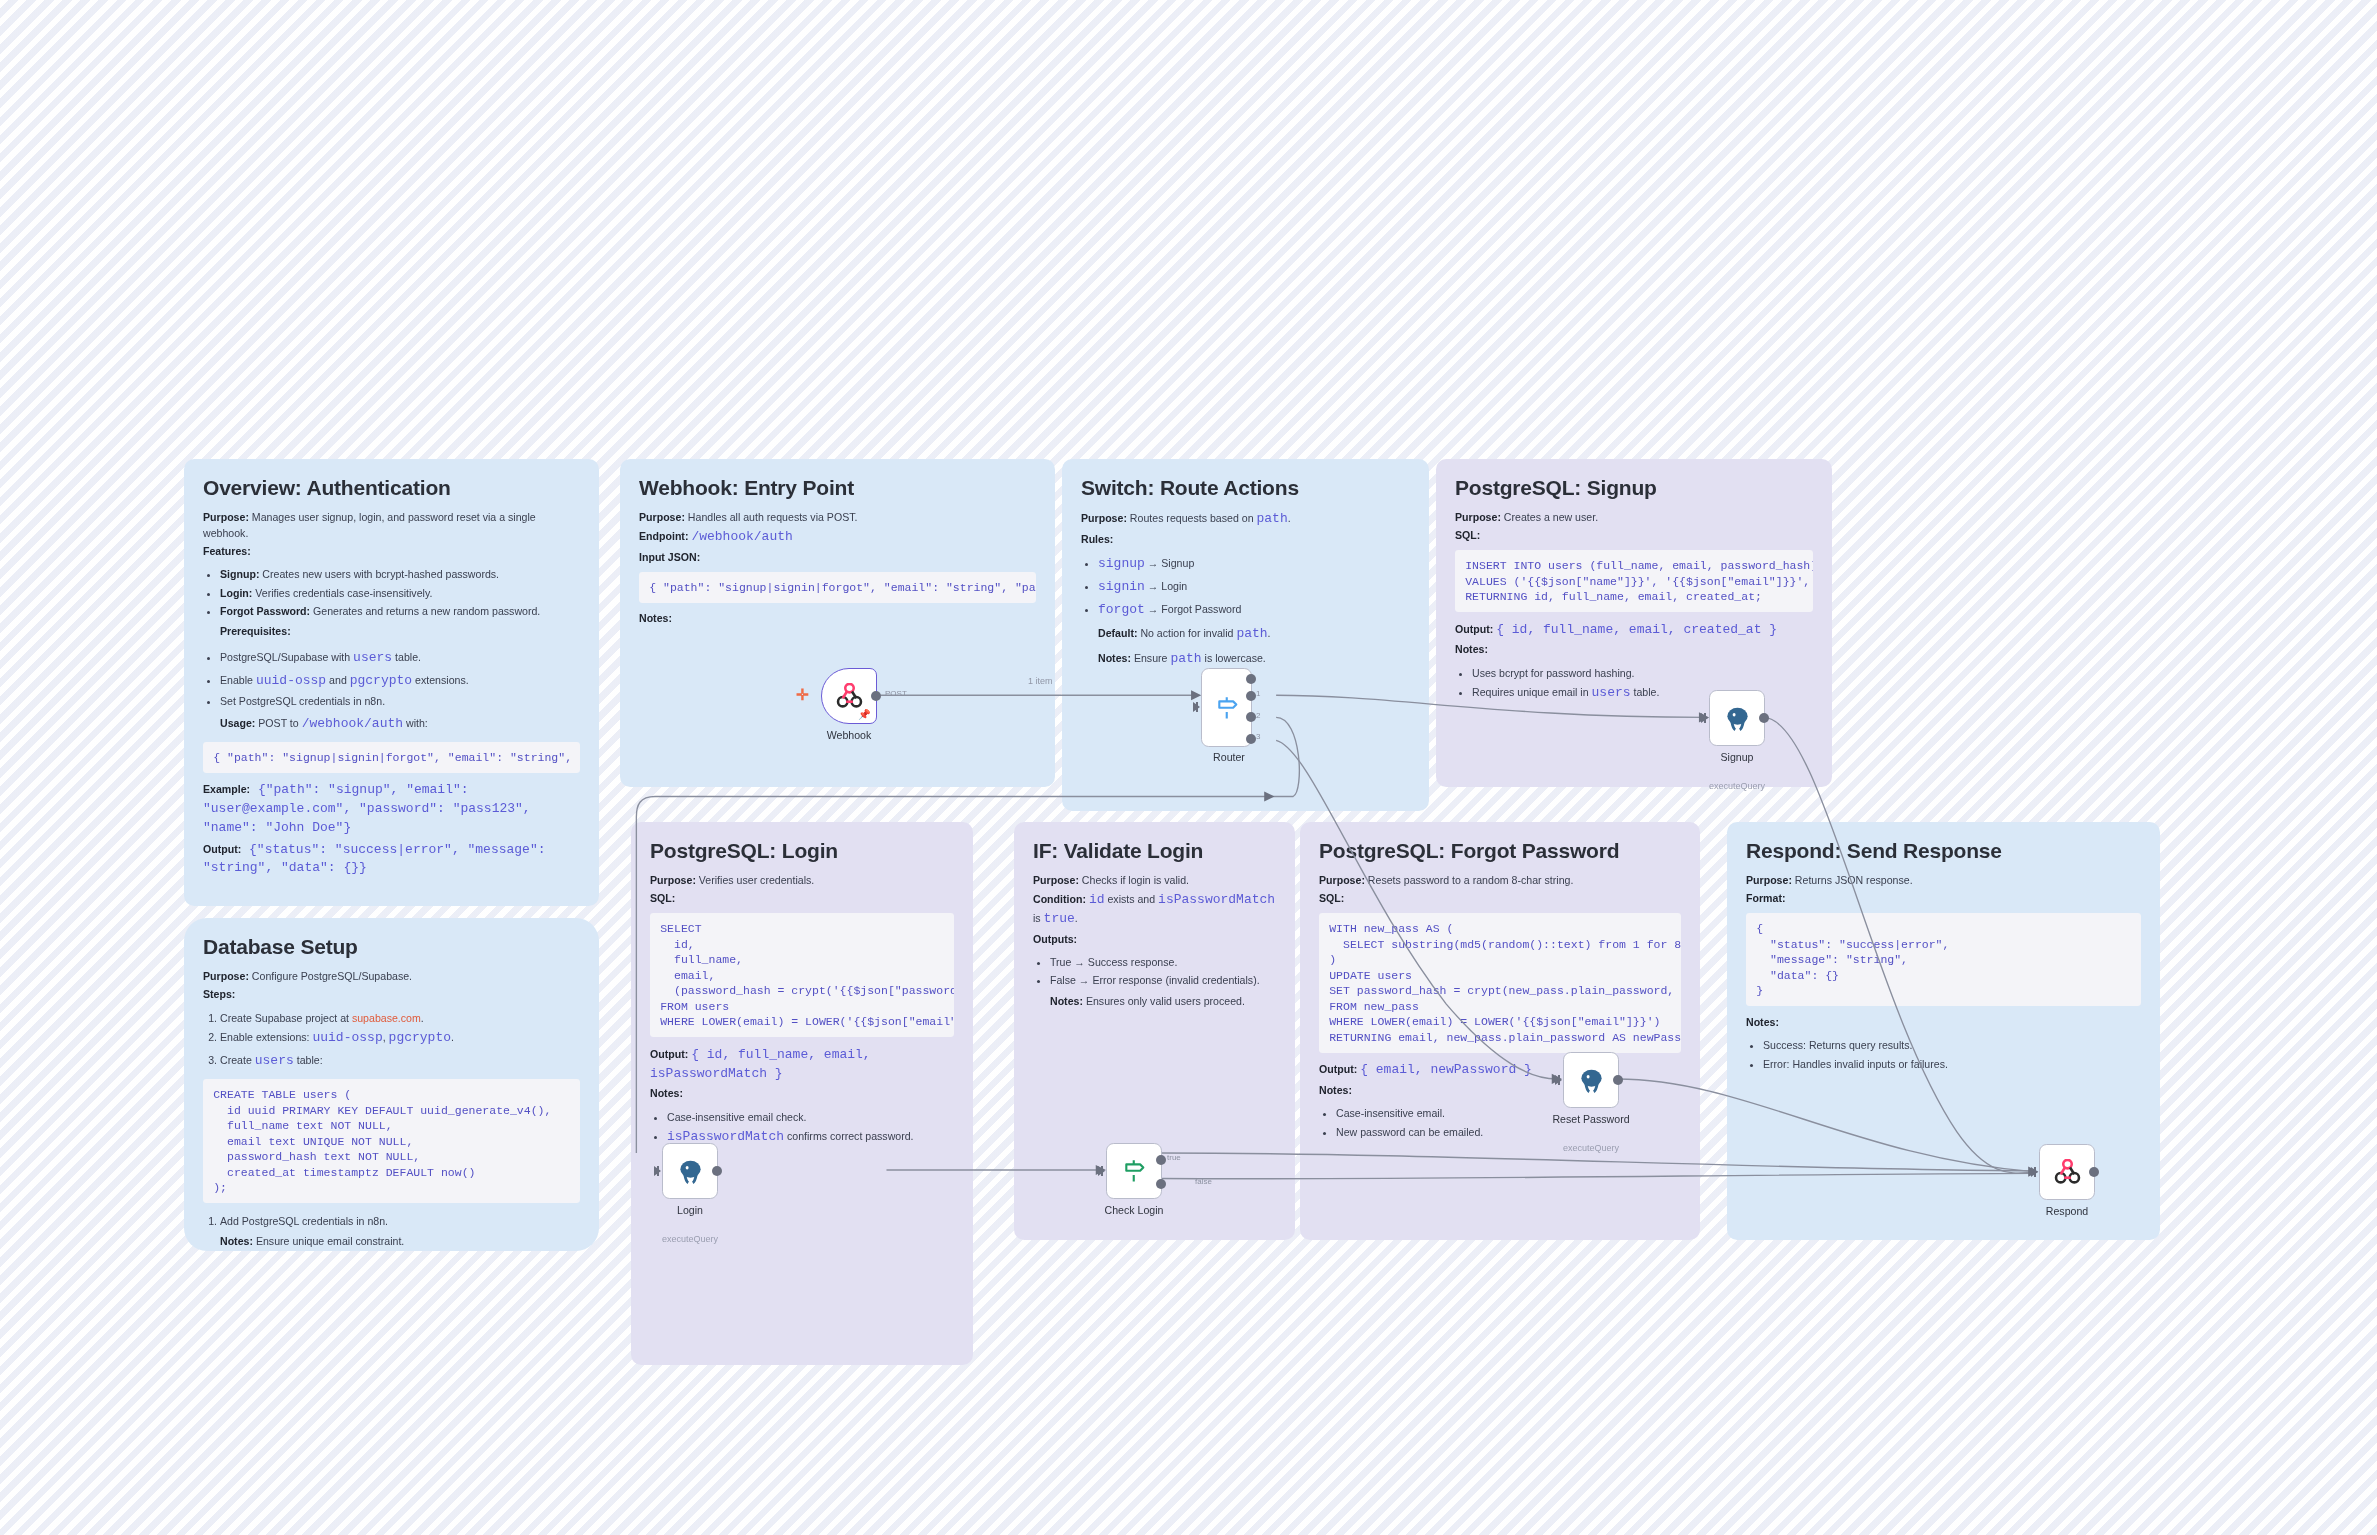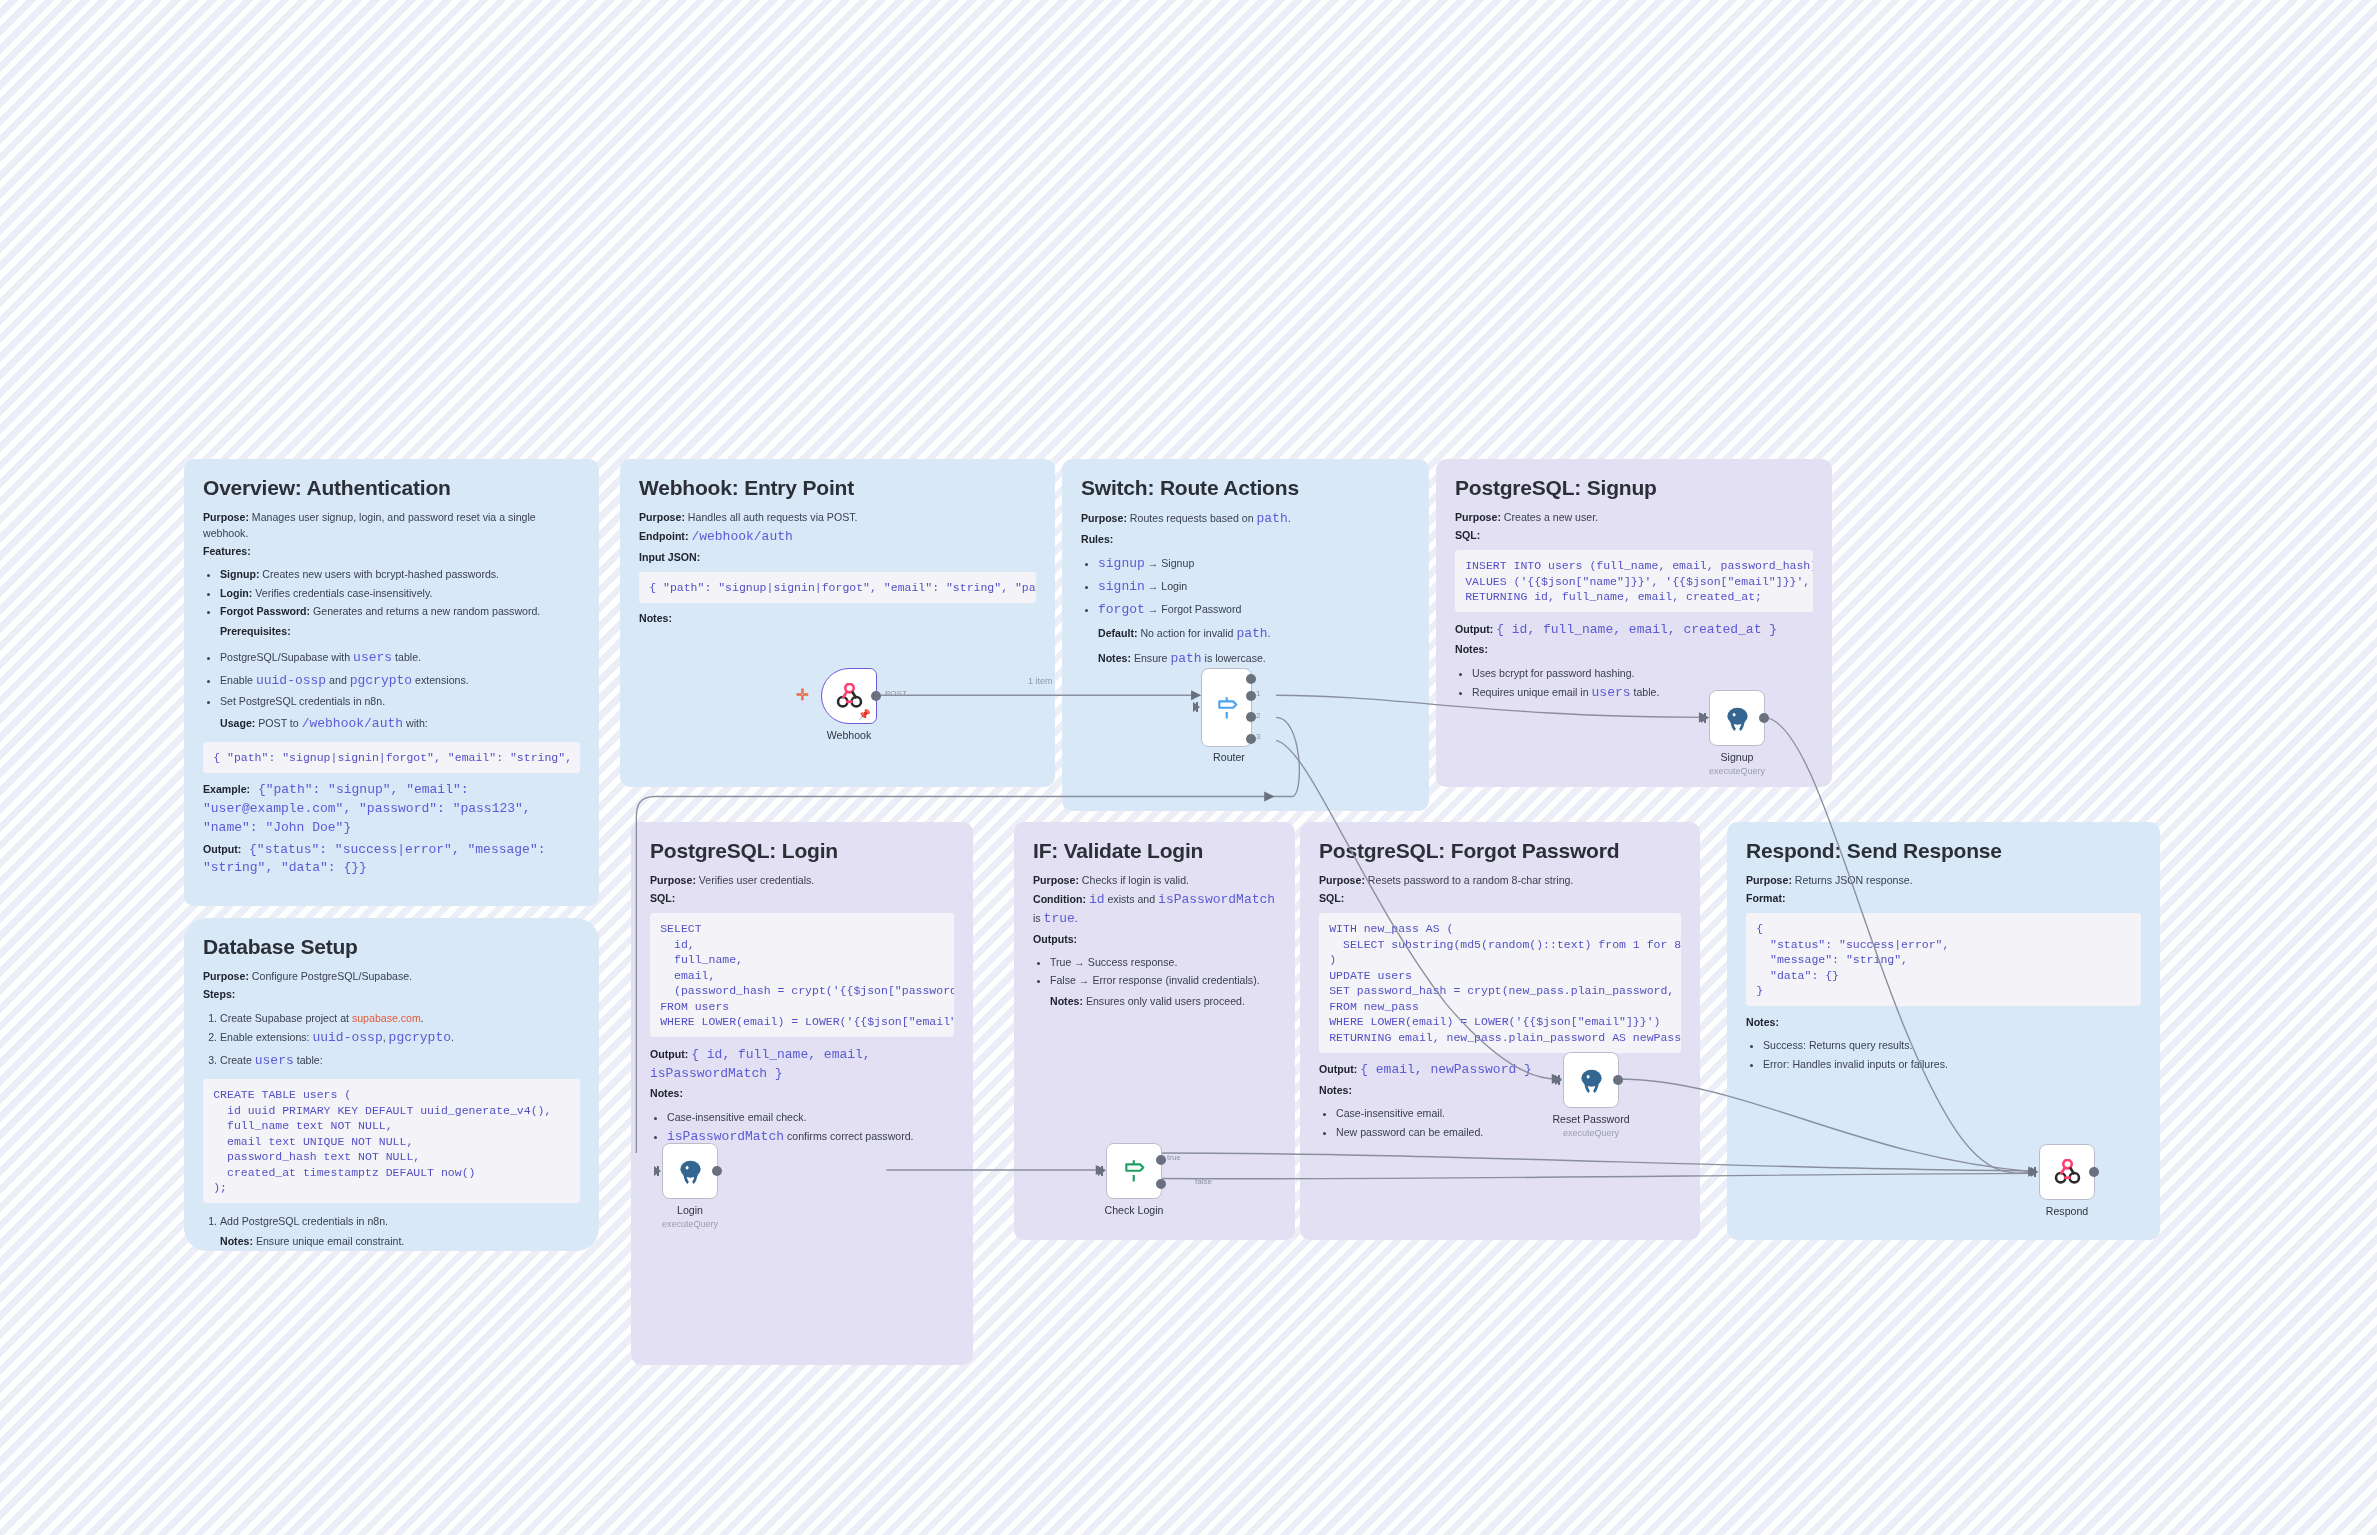--- a/index.html
+++ b/index.html
@@ -32,21 +32,21 @@
   .codeblock.one{white-space:nowrap;}
   .sub{margin-top:1.7px;}
 
   
   .node{position:absolute;width:54px;height:54px;background:#fff;
         border:1.3px solid #b9bccb;border-radius:7.7px;
         display:flex;align-items:center;justify-content:center;z-index:40;}
   .node.webhook{border:1.7px solid #6b5bd6;border-radius:31px 7.7px 7.7px 31px;}
   .nodelabel{position:absolute;width:170px;text-align:center;left:-58px;top:60px;
              font-size:10.6px;color:#30343f;z-index:40;}
-  .nodesub{position:absolute;width:170px;text-align:center;left:-58px;top:75px;
+  .nodesub{position:absolute;width:170px;text-align:center;left:-58px;top:90px;
            font-size:9px;color:#9a9eb0;z-index:40;}
   .port{position:absolute;width:10.2px;height:10.2px;border-radius:50%;background:#6b707f;z-index:41;}
   .port.out{right:-5.1px;}
   .portlbl{position:absolute;font-size:8px;color:#8d92a2;z-index:41;white-space:nowrap;}
   .inarrow{position:absolute;left:-9.4px;top:22px;width:0;height:0;
            border-top:5.1px solid transparent;border-bottom:5.1px solid transparent;
            border-left:7.7px solid #6b707f;z-index:41;}
   .inarrow:after{content:"";position:absolute;left:-3.4px;top:-5.1px;width:2.1px;height:10.2px;background:#6b707f;}
   .plusmark{position:absolute;color:#ef6b46;font-size:15.3px;z-index:40;font-weight:700;}
   .pinicon{position:absolute;right:5.1px;bottom:3.4px;color:#5b43c4;font-size:10.2px;}

